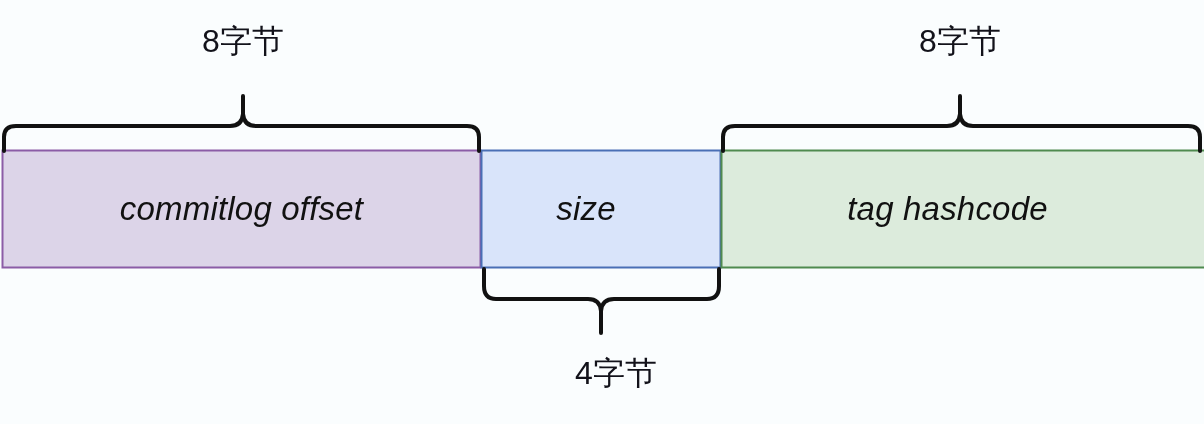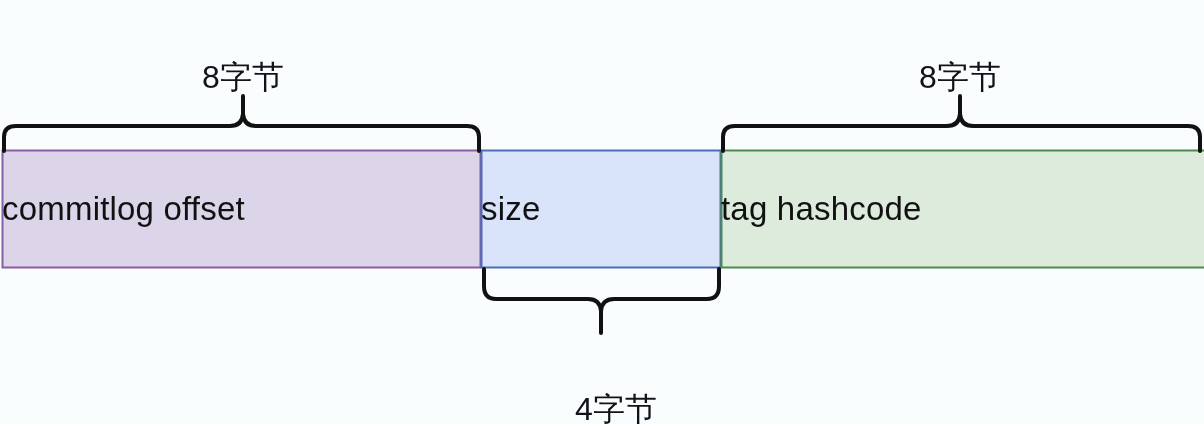--- a/index.html
+++ b/index.html
@@ -22,49 +22,50 @@
   svg.layer {
     position: absolute;
     left: 0;
     top: 0;
     width: 1204px;
     height: 424px;
     display: block;
   }
   .field-label {
     position: absolute;
+    text-align: center;
     color: #111111;
     font-size: 33px;
     line-height: 1;
     white-space: nowrap;
     letter-spacing: 0.2px;
+    font-style: italic;
   }
   .size-label {
     position: absolute;
     text-align: center;
     color: #12121a;
     font-size: 32px;
     line-height: 1;
     white-space: nowrap;
     font-weight: 400;
-    margin-top: 36px;
   }
   
   #label-commitlog-offset {
     left: 2px;
     top: 192px;
     width: 479px;
   }
   #label-size {
-    left: 481px;
+    left: 466px;
     top: 192px;
     width: 240px;
   }
   #label-tag-hashcode {
-    left: 721px;
+    left: 706px;
     top: 192px;
     width: 483px;
   }
   
   #label-bytes-left {
     left: 143px;
     top: 25px;
     width: 200px;
   }
   #label-bytes-right {

